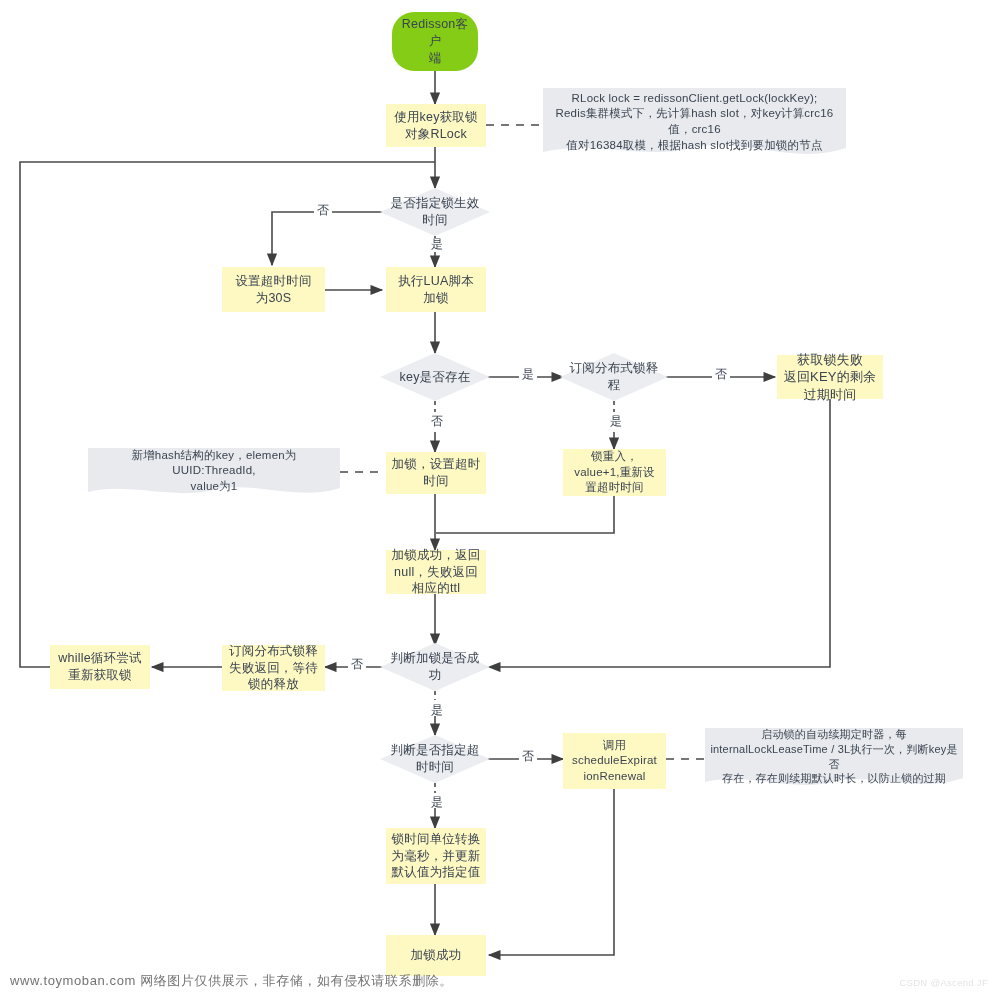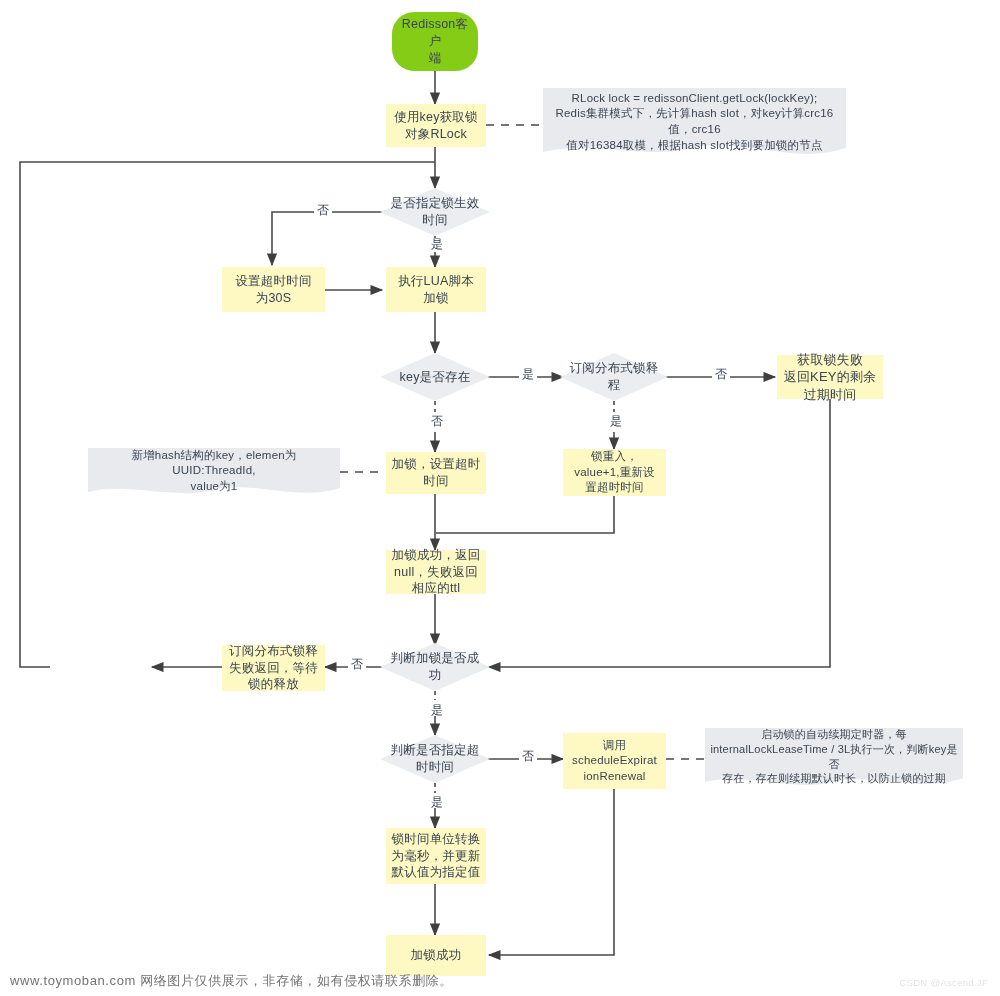--- a/index.html
+++ b/index.html
@@ -247,20 +247,24 @@
 value+1,重新设
 置超时时间</span>
   </div>
 
   <div class="node rect" style="left:386px; top:550px; width:100px; height:44px;">
     <span class="txt">加锁成功，返回
 null，失败返回
 相应的ttl</span>
   </div>
 
+  <div class="node rect" style="left:50px; top:645px; width:100px; height:44px;">
+    <span class="txt">whille循环尝试
+重新获取锁</span>
+  </div>
 
   <div class="node rect" style="left:222px; top:645px; width:103px; height:46px;">
     <span class="txt">订阅分布式锁释
 失败返回，等待
 锁的释放</span>
   </div>
 
   <div class="node diamond" style="left:380px; top:643px; width:110px; height:48px;">
     <svg class="dshape" viewBox="0 0 110 48" preserveAspectRatio="none">
       <polygon points="55,0 110,24 55,48 0,24" fill="#ebedf0"></polygon>

